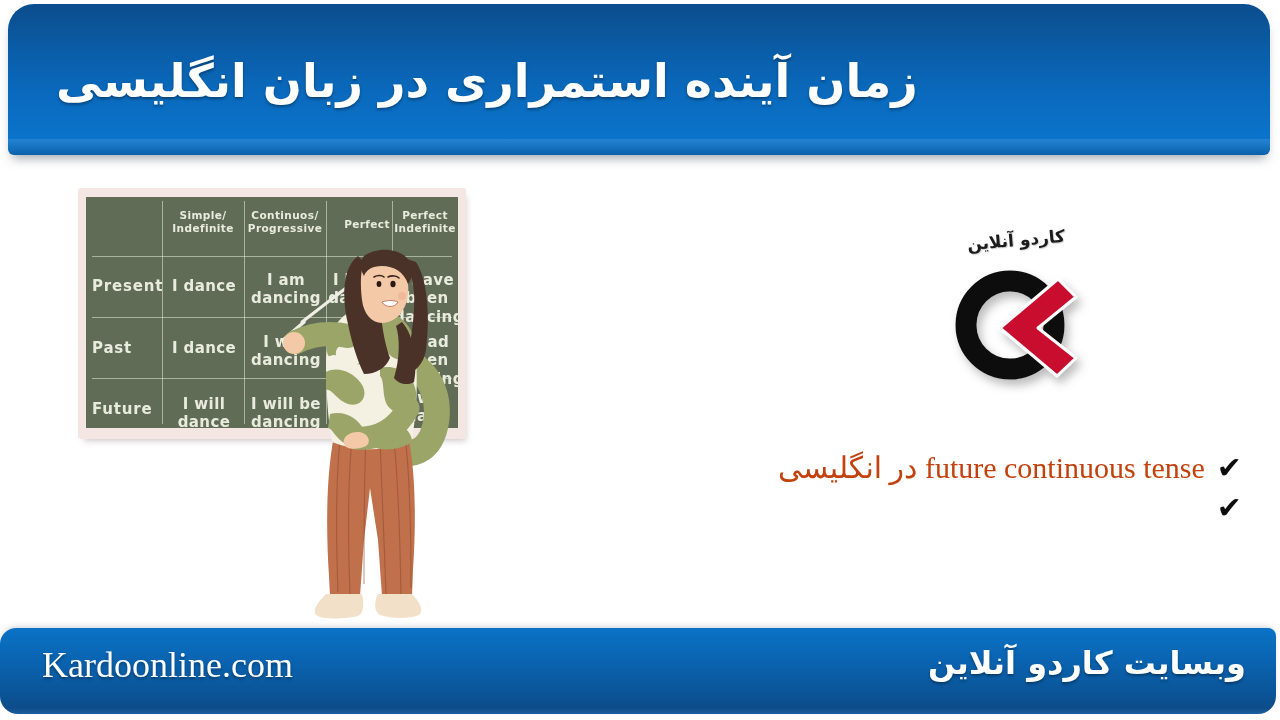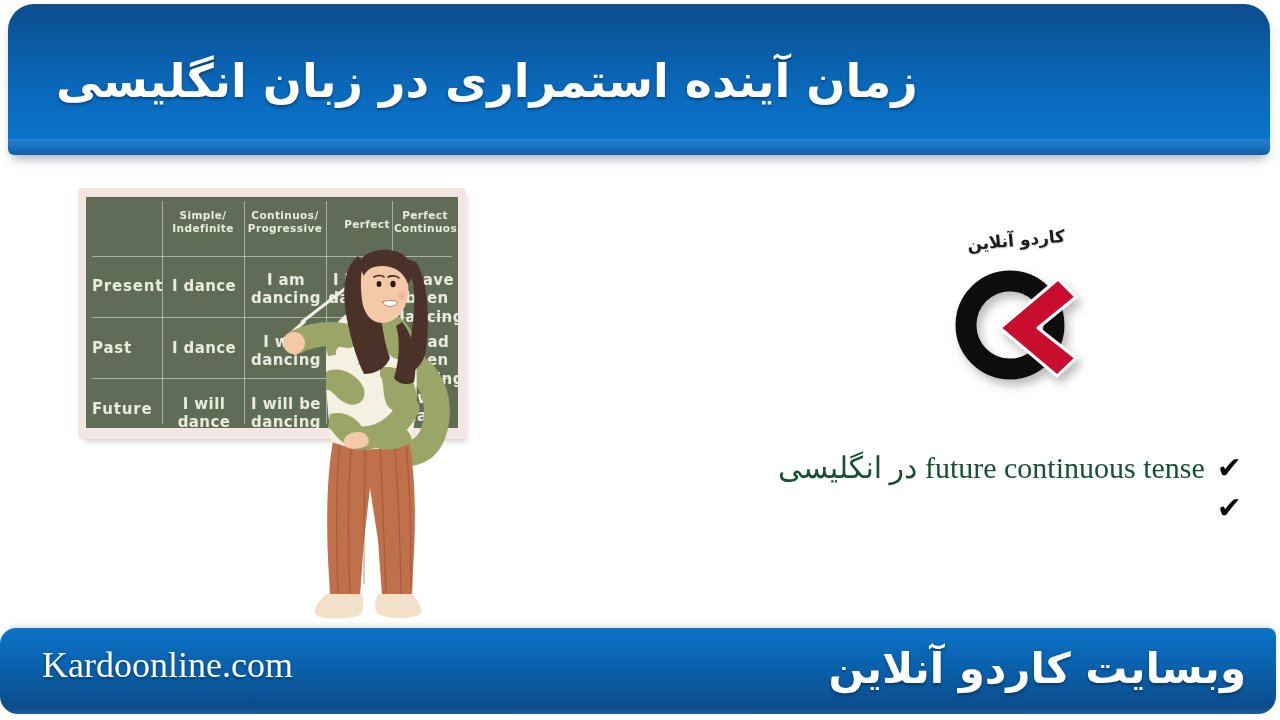--- a/index.html
+++ b/index.html
@@ -98,21 +98,21 @@
     font-family: "Liberation Serif", "DejaVu Serif", serif;
     text-shadow: 0 2px 3px rgba(0,0,0,0.35);
     letter-spacing: 0px;
   }
   .footer-right {
     position: absolute;
     right: 30px;
     top: 16px;
     direction: rtl;
     color: #ffffff;
-    font-size: 42px;
+    font-size: 32px;
     font-weight: 700;
     font-family: "DejaVu Sans", "Liberation Sans", sans-serif;
     text-shadow: 0 2px 3px rgba(0,0,0,0.35);
     letter-spacing: -1px;
   }
 
   
   .board-wrap {
     position: absolute;
     left: 78px;
@@ -216,21 +216,21 @@
     font-size: 30px;
     line-height: 1;
     color: #0d0d0d;
     font-family: "DejaVu Sans", sans-serif;
     flex: 0 0 auto;
   }
   .bullet-text {
     font-size: 30px;
     line-height: 1.3;
     font-family: "Liberation Serif", "DejaVu Serif", serif;
-    color: #14532d;
+    color: #c2410c;
   }
 </style>
 </head>
 <body>
 
 <div id="slide">
 
   <div class="header-bar">
     <div class="header-title">زمان آینده استمراری در زبان انگلیسی</div>
   </div>
@@ -244,21 +244,21 @@
           <div class="vline" style="left:158px;"></div>
           <div class="vline" style="left:240px;"></div>
           <div class="vline" style="left:306px;"></div>
           <div class="hline" style="top:59px;"></div>
           <div class="hline" style="top:120px;"></div>
           <div class="hline" style="top:181px;"></div>
 
           <div class="cell hdr" style="left:78px; top:12px; width:78px;">Simple/ Indefinite</div>
           <div class="cell hdr" style="left:160px; top:12px; width:78px;">Continuos/ Progressive</div>
           <div class="cell hdr" style="left:242px; top:21px; width:62px;padding-left:8px;">Perfect</div>
-          <div class="cell hdr" style="left:308px; top:12px; width:62px;">Perfect Continuos</div>
+          <div class="cell hdr" style="left:308px; top:12px; width:62px;">Perfect Indefinite</div>
 
           <div class="cell rowlbl" style="left:6px; top:80px; width:70px;">Present</div>
           <div class="cell rowlbl" style="left:6px; top:142px; width:70px;">Past</div>
           <div class="cell rowlbl" style="left:6px; top:203px; width:70px;">Future</div>
 
           <div class="cell" style="left:80px; top:80px; width:76px;">I dance</div>
           <div class="cell" style="left:162px; top:74px; width:76px;">I am dancing</div>
           <div class="cell" style="left:242px; top:74px; width:64px;">I have danced</div>
           <div class="cell" style="left:308px; top:74px; width:66px;">I have been dancing</div>
 

